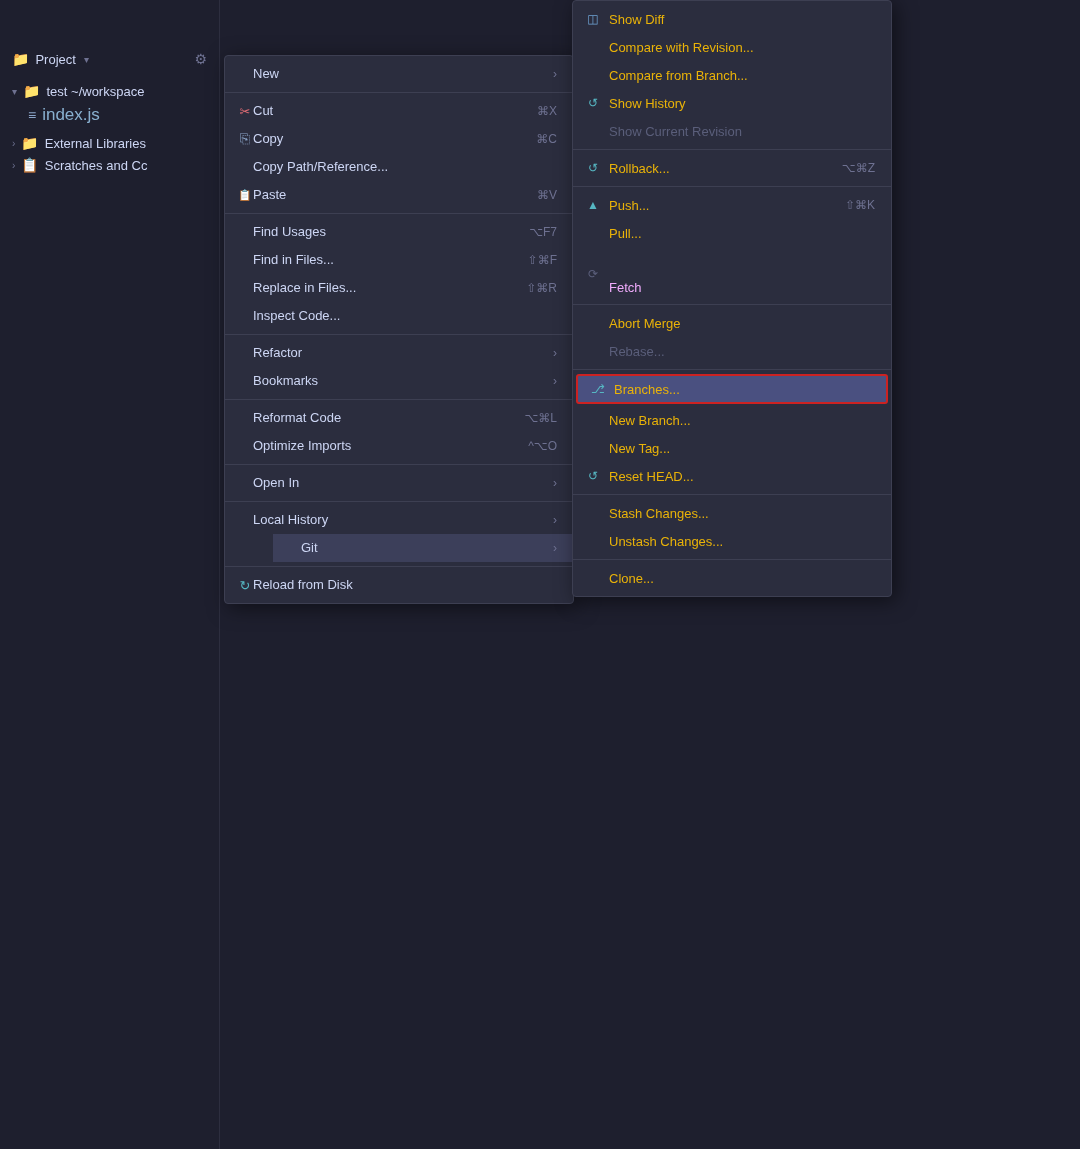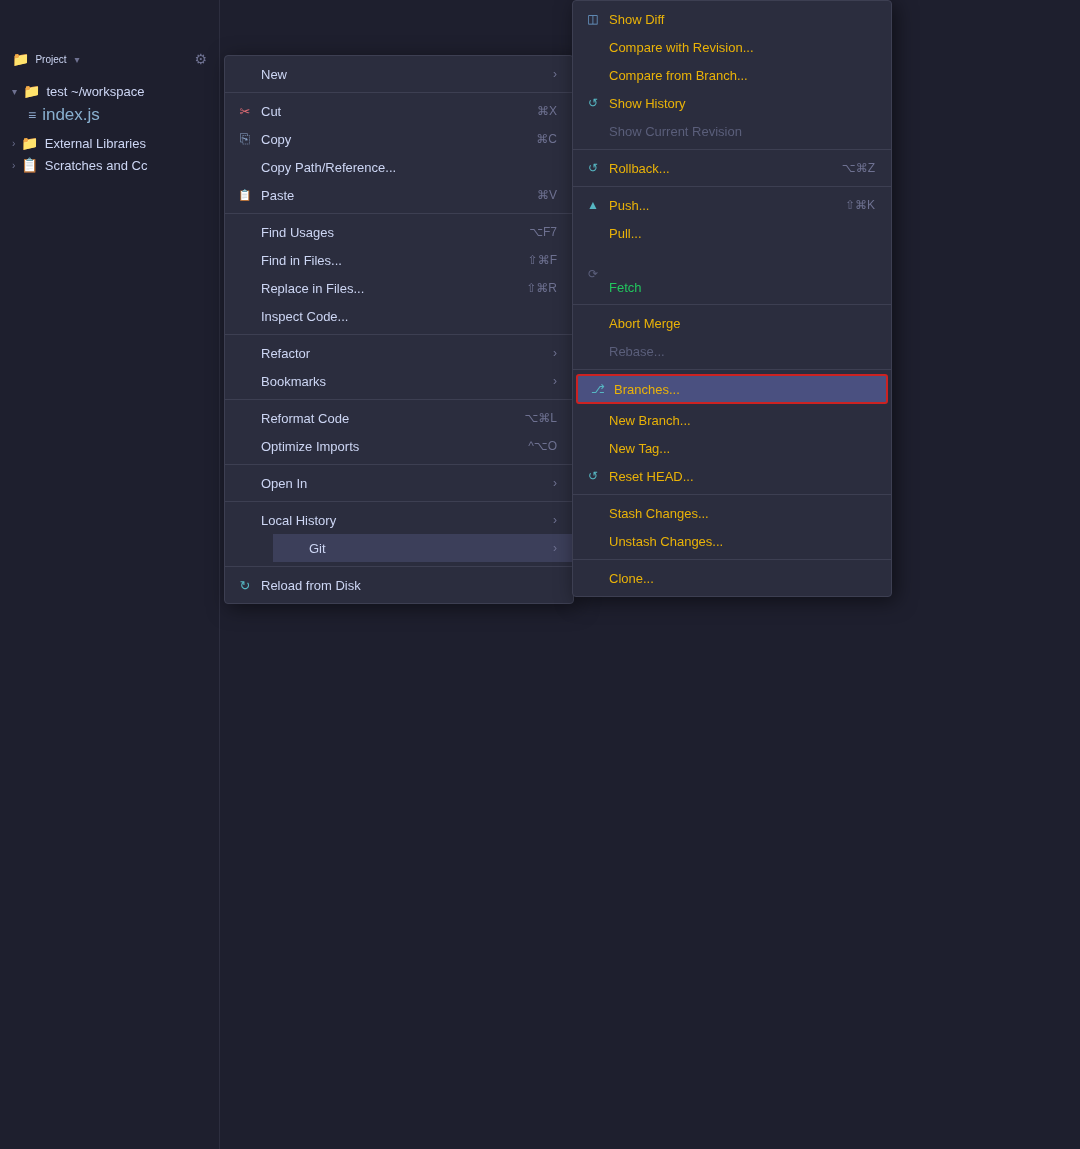--- a/index.html
+++ b/index.html
@@ -28,21 +28,21 @@
     .project-header {
       display: flex;
       align-items: center;
       padding: 8px 12px;
       gap: 6px;
       height: 42px;
     }
 
     .project-label {
       color: #cdd6f4;
-      font-size: 10px;
+      font-size: 13px;
     }
 
     .sidebar-item {
       display: flex;
       align-items: center;
       padding: 3px 12px;
       gap: 6px;
       cursor: pointer;
     }
 
@@ -74,22 +74,21 @@
       min-height: 28px;
     }
 
     .menu-item.active {
       background: #3c3f5a;
       margin-left: 48px;
     }
 
     .menu-item-left {
       display: flex;
-      align-items: center;
-      gap: 8px;
+      align-items: flex-start;
     }
 
     .menu-item-label {
       color: #cdd6f4;
       font-size: 13px;
     }
 
     .menu-item-shortcut {
       color: #6e7191;
       font-size: 12px;
@@ -459,21 +458,21 @@
     <div class="submenu-item">
       <div class="submenu-item-left">
         <span class="sub-icon"></span>
         <span class="submenu-item-label">Pull...</span>
       </div>
     </div>
 
     <div class="submenu-item disabled">
       <div class="submenu-item-left">
         <span class="sub-icon" style="color:#5a5e7a;">⟳</span>
-        <span class="submenu-item-label" style="color:#22c55e;margin-top:28px;">Fetch</span>
+        <span class="submenu-item-label" style="color:#f0abfc;margin-top:28px;">Fetch</span>
       </div>
     </div>
     <div class="submenu-divider"></div>
 
     <div class="submenu-item">
       <div class="submenu-item-left">
         <span class="sub-icon"></span>
         <span class="submenu-item-label">Abort Merge</span>
       </div>
     </div>

